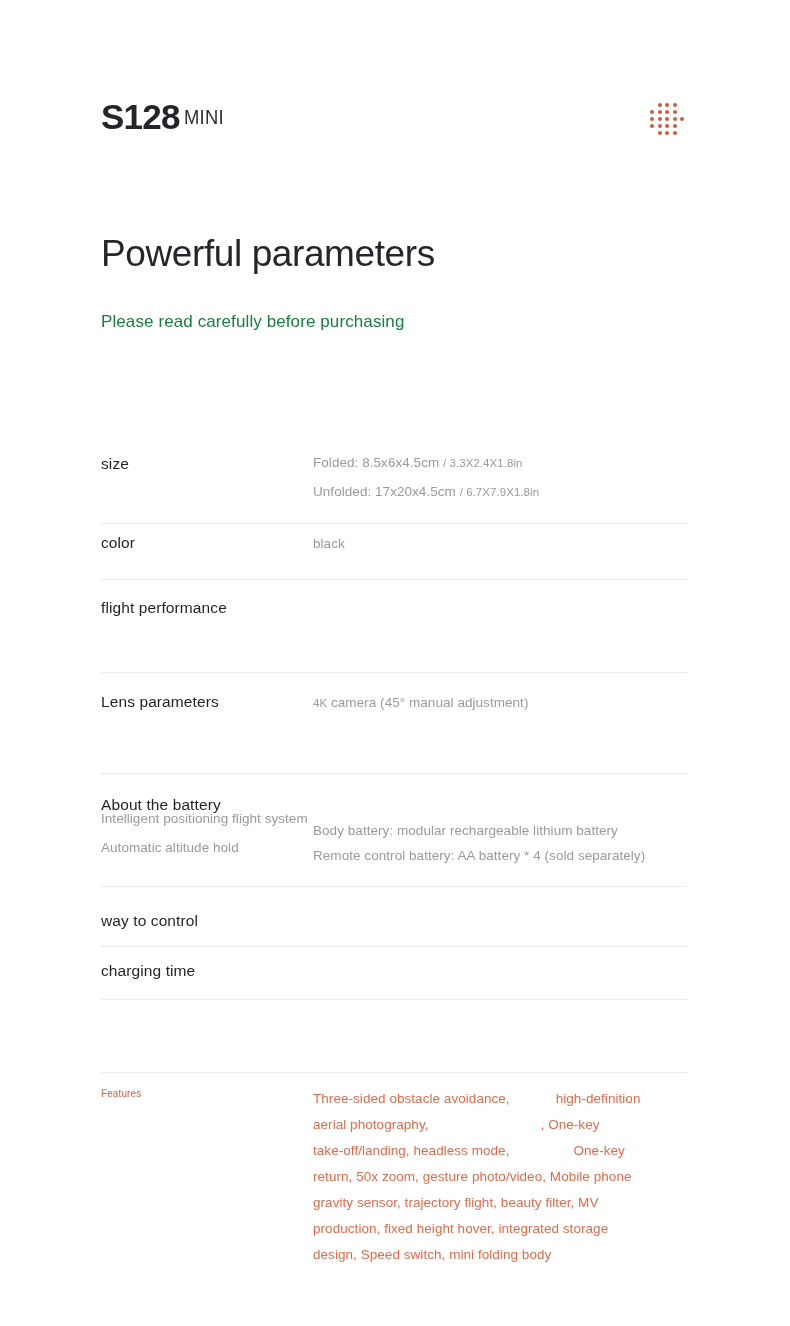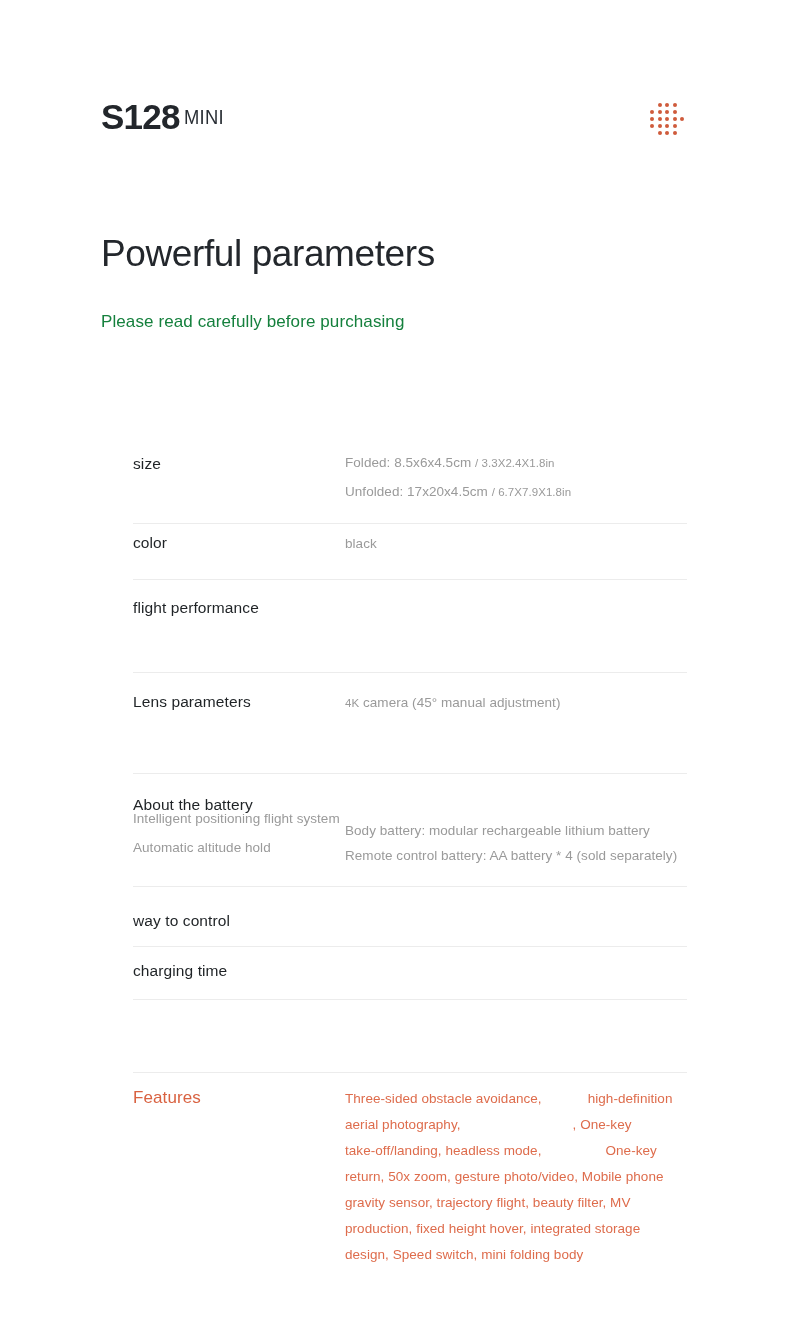--- a/index.html
+++ b/index.html
@@ -109,21 +109,20 @@
     position: absolute;
     left: 101px;
     top: 440px;
     width: 586px;
   }
 
   .spec-row {
     position: relative;
     border-bottom: 1px solid #ececec;
     display: flex;
-    margin-left: 32px;
   }
 
   .spec-label {
     width: 212px;
     flex: 0 0 212px;
     font-family: "Liberation Sans", sans-serif;
     font-size: 15.5px;
     font-weight: 400;
     color: #1f2326;
     letter-spacing: 0.1px;
@@ -166,21 +165,21 @@
 
   .row-charging      { height: 53px; padding-top: 15px; }
   .row-charging .spec-value { padding-top: 2px; }
   .row-charging .spec-value .num { font-size: 13px; }
 
   .row-gap           { height: 73px; }
 
   .row-features      { padding-top: 15px; border-bottom: none; }
   .row-features .spec-label {
     color: #d96241;
-    font-size: 17px;
+    font-size: 10px;
   }
   .row-features .spec-value {
     color: #de6c4c;
     font-size: 13.5px;
     padding-top: 3px;
   }
   .row-features .spec-value .line + .line { margin-top: 11px; }
   .row-features .gap-wide { display: inline-block; width: 46px; }
   .row-features .gap-xwide { display: inline-block; width: 112px; }
   .row-features .gap-mid { display: inline-block; width: 64px; }

